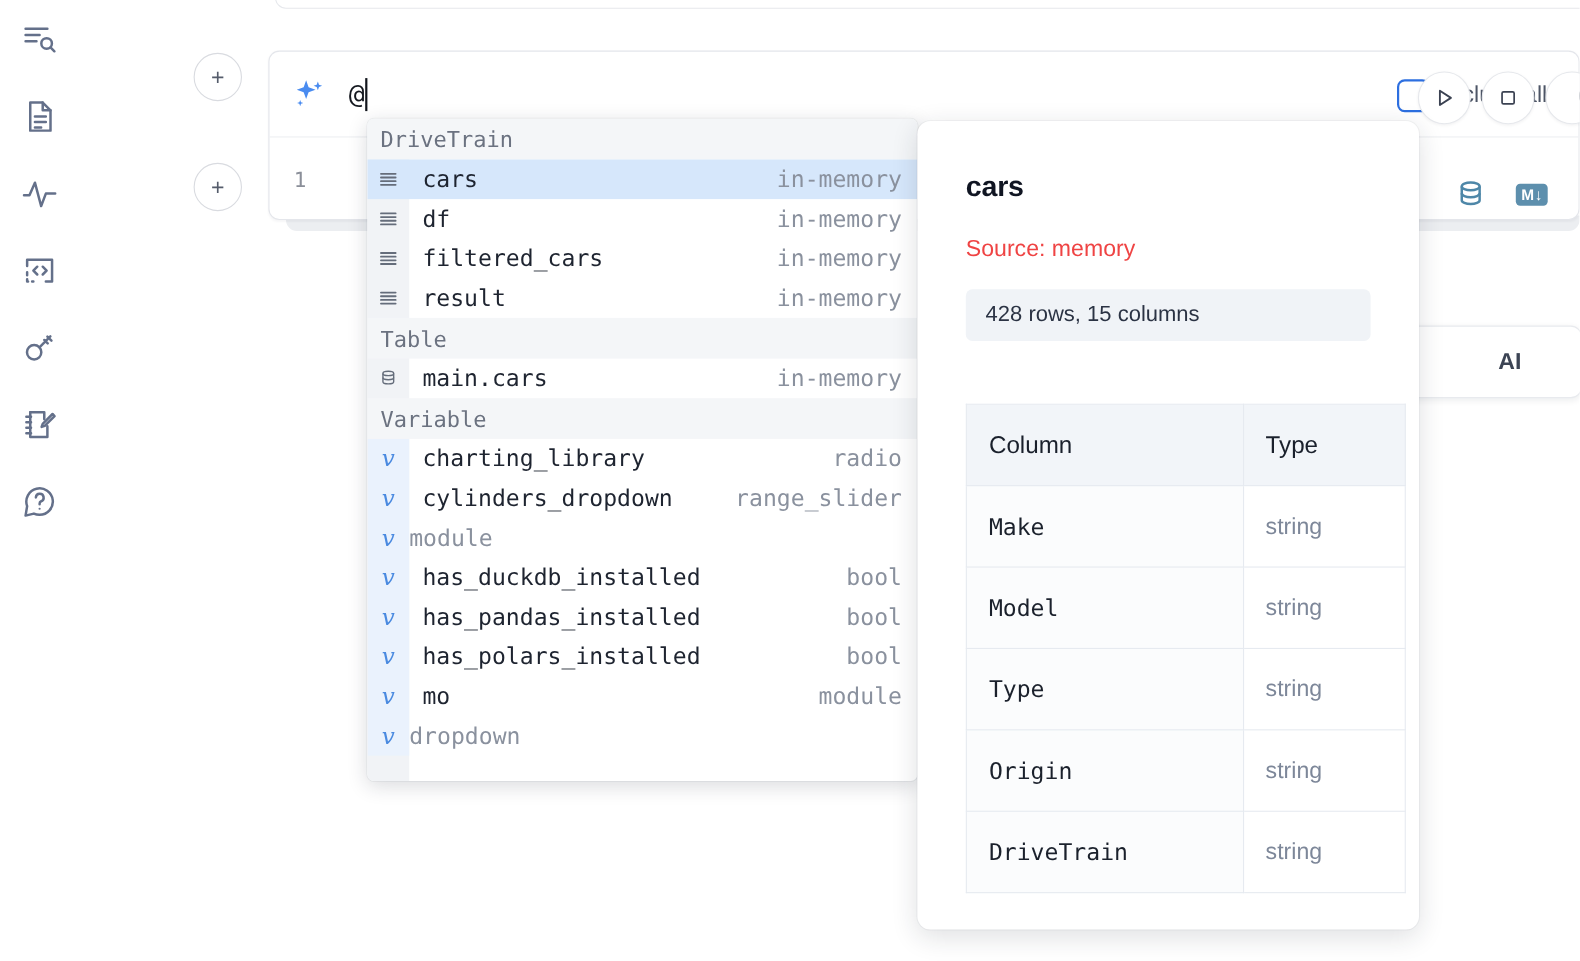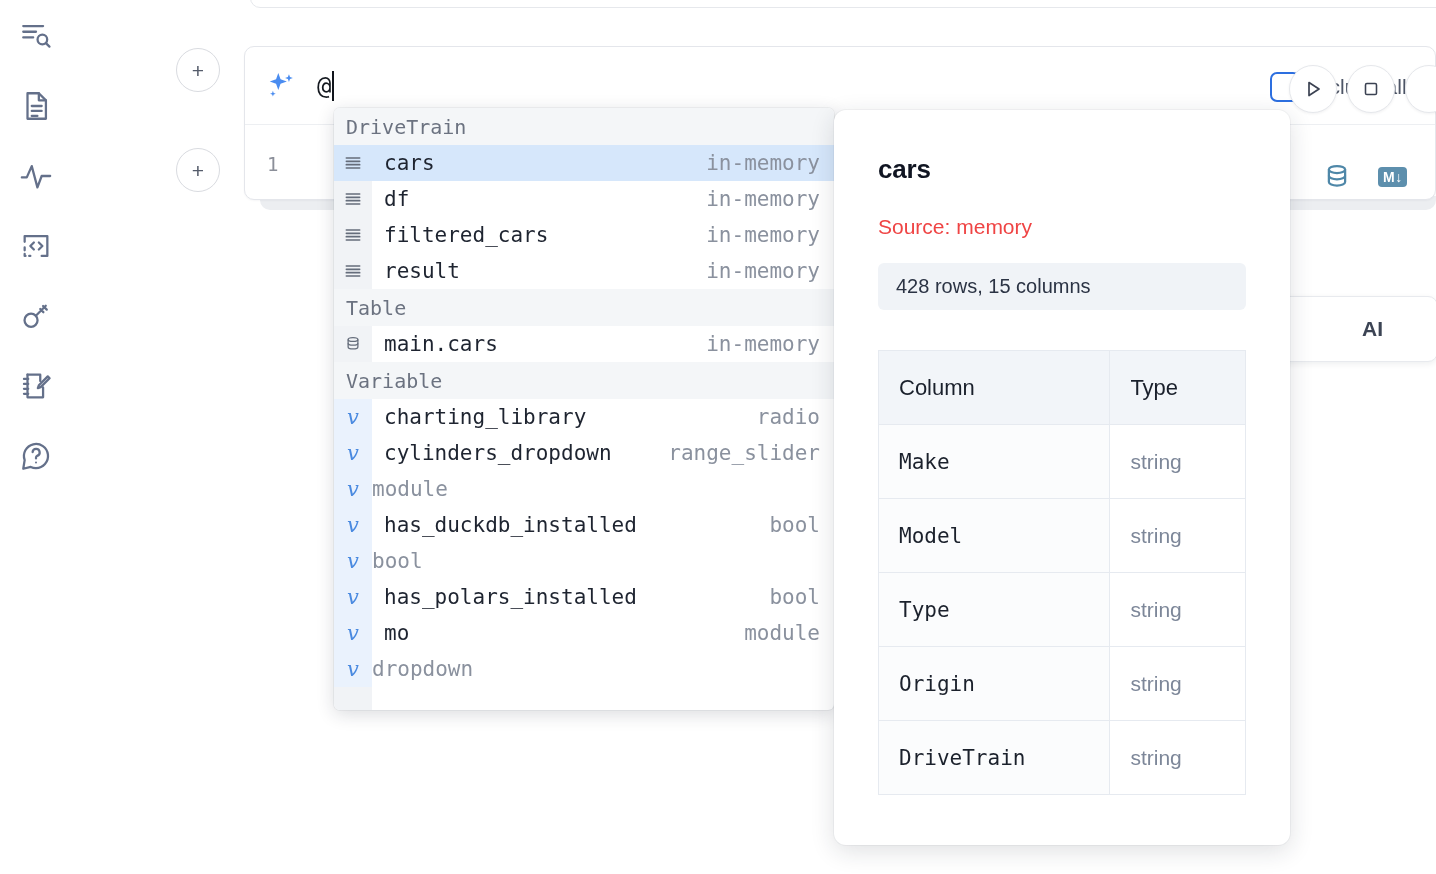--- a/index.html
+++ b/index.html
@@ -170,21 +170,21 @@
     background: #ffffff; border-radius: 12px;
     box-shadow: 0 6px 24px rgba(25,32,52,.14), 0 0 0 1px rgba(25,32,52,.04);
     z-index: 30; overflow: hidden; padding: 44px 44px 0 44px;
   }
   .pv-title { font-size: 26px; font-weight: 700; color: #101522; letter-spacing: -.2px; }
   .pv-source { margin-top: 30px; font-size: 21px; color: #ef4444; }
   .pv-badge {
     margin-top: 24px; background: #f0f3f7; border-radius: 6px;
     padding: 12px 18px; font-size: 20px; color: #2b3344;
   }
-  .pv-table { margin-top: 40px; width: 368px; border-collapse: collapse; }
+  .pv-table { margin-top: 57px; width: 400px; border-collapse: collapse; }
   .pv-table th, .pv-table td {
     border: 1px solid #e6eaf0; text-align: left; height: 74px; padding: 0 20px;
   }
   .pv-table th { background: #f2f5f9; font-size: 22px; font-weight: 400; color: #1a202c; }
   .pv-table td.col {
     font-family: "DejaVu Sans Mono", monospace; font-size: 21px; color: #1b212c;
     background: #fbfcfd;
   }
   .pv-table td.typ { font-size: 21px; color: #7d8799; background: #ffffff; }
 </style>
@@ -382,20 +382,21 @@
           <span class="ac-ic var">v</span>
           <span class="ac-meta">module</span>
         </div>
         <div class="ac-item">
           <span class="ac-ic var">v</span>
           <span class="ac-name">has_duckdb_installed</span>
           <span class="ac-meta">bool</span>
         </div>
         <div class="ac-item">
           <span class="ac-ic var">v</span>
+          <span class="ac-name">has_pandas_installed</span>
           <span class="ac-meta">bool</span>
         </div>
         <div class="ac-item">
           <span class="ac-ic var">v</span>
           <span class="ac-name">has_polars_installed</span>
           <span class="ac-meta">bool</span>
         </div>
         <div class="ac-item">
           <span class="ac-ic var">v</span>
           <span class="ac-name">mo</span>

